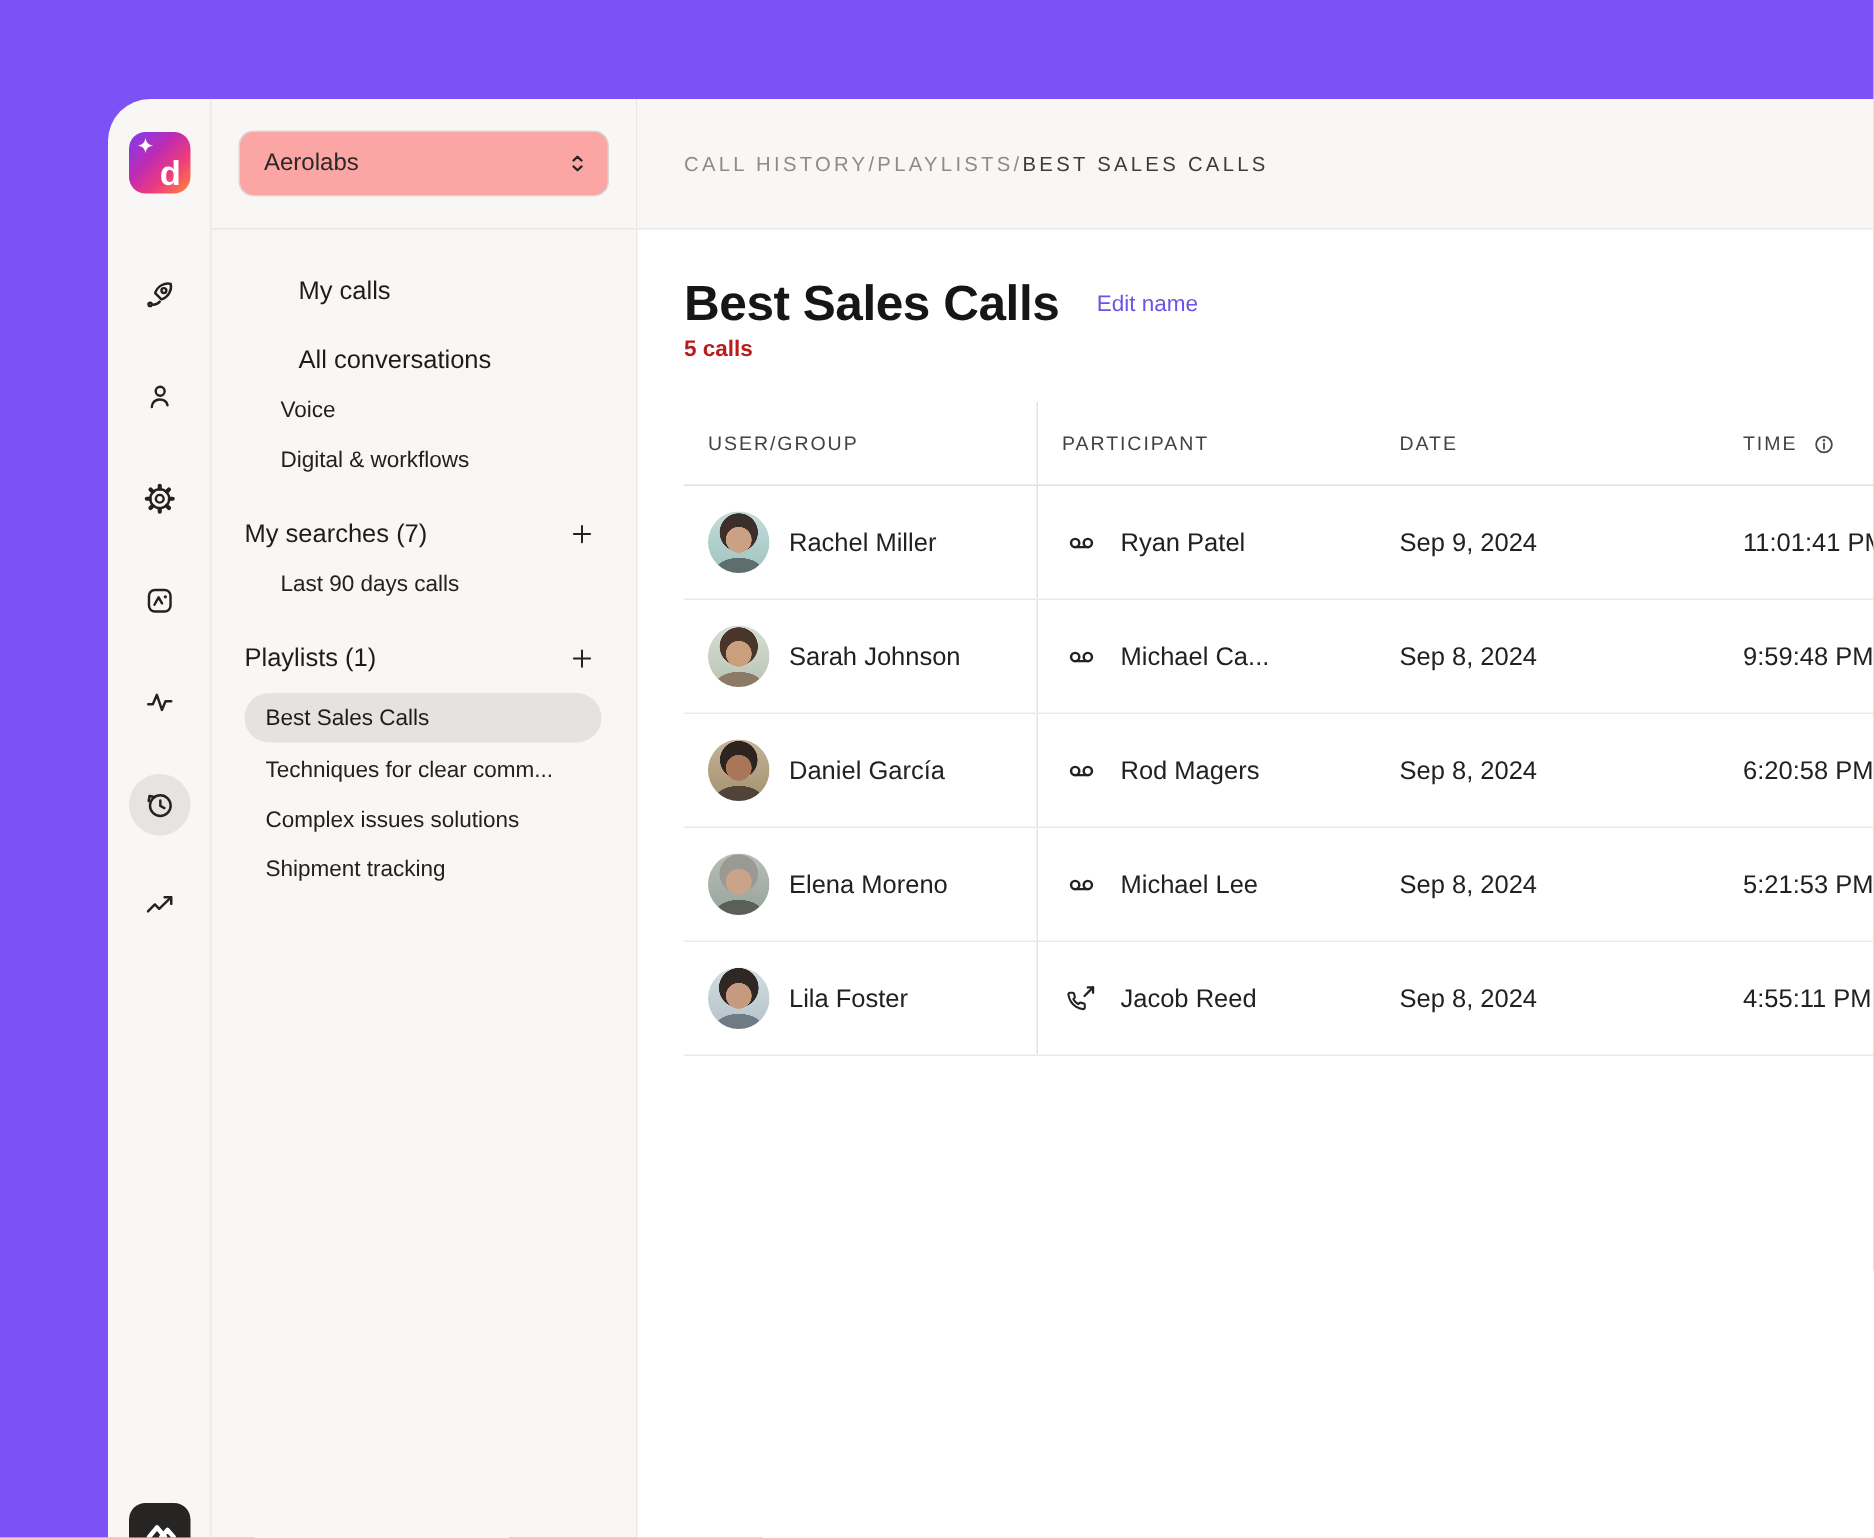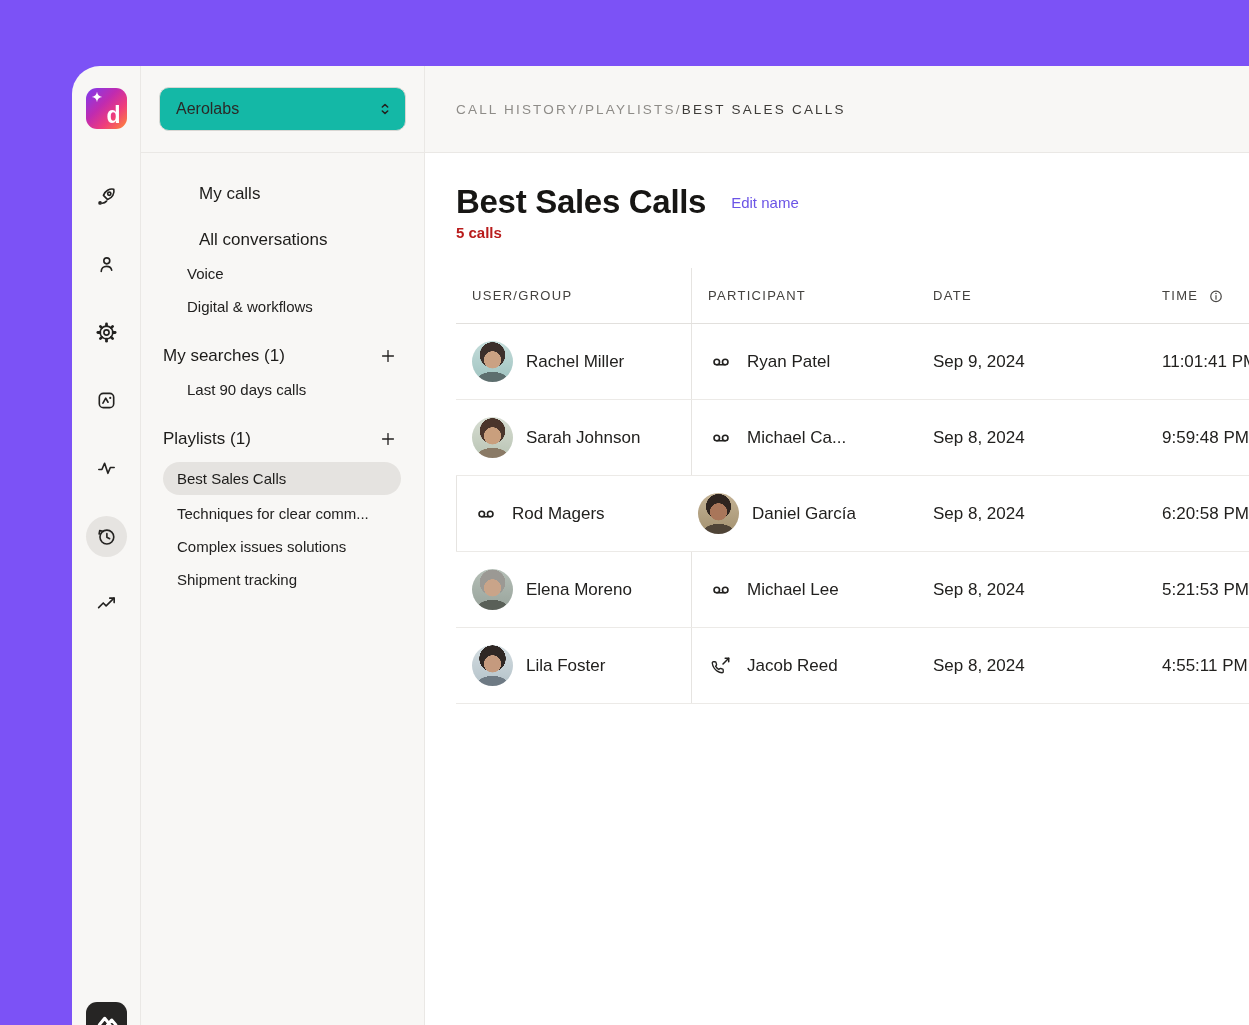--- a/index.html
+++ b/index.html
@@ -21,21 +21,21 @@
               display:flex; align-items:center; justify-content:center; cursor:pointer; padding:0; }
   .rail-btn.selected { background:#E6E4E1; }
   .rail-bottom { position:absolute; bottom:-18px; left:14px; width:41px; height:41px;
                  border-radius:11px; background:#262524; display:flex; justify-content:center; }
   svg.ic { stroke:#232220; stroke-width:1.7; fill:none; stroke-linecap:round; stroke-linejoin:round; }
 
   
   .sidebar { width:284px; flex:none; border-right:1px solid #EAE8E5; display:flex; flex-direction:column; }
   .sidebar-header { height:87px; flex:none; border-bottom:1px solid #EAE8E5;
                     display:flex; align-items:center; padding:0 18px; }
-  .team-select { width:100%; height:44px; border:1px solid #D9D7D3; border-radius:10px; background:#14b8a6;
+  .team-select { width:100%; height:44px; border:1px solid #D9D7D3; border-radius:10px; background:#fca5a5;
                  display:flex; align-items:center; justify-content:space-between;
                  padding:0 10px 0 16px; font-size:16px; color:#2A2927; cursor:pointer;
                  font-family:"Liberation Sans",sans-serif; }
   .sidebar-body { padding:22px 24px 0 22px; font-size:17px; }
   .nav-lvl1 { padding:7px 0; margin-top:12px; cursor:pointer; color:#1D1C1A;margin-left:36px; }
   .nav-lvl1:first-child { margin-top:2px; }
   .nav-lvl2 { font-size:15px; padding:8px 0 8px 24px; cursor:pointer; color:#222120; }
   .nav-row { display:flex; justify-content:space-between; align-items:center; margin-top:16px; padding:7px 0; }
   .nav-row .lbl { cursor:pointer; color:#1D1C1A; }
   .add-btn { border:none; background:transparent; cursor:pointer; display:flex; padding:0 2px; }
@@ -179,21 +179,21 @@
     </div>
 
     <div class="sidebar-body">
       <div class="nav-lvl1">My calls</div>
 
       <div class="nav-lvl1">All conversations</div>
       <div class="nav-lvl2">Voice</div>
       <div class="nav-lvl2">Digital &amp; workflows</div>
 
       <div class="nav-row">
-        <span class="lbl">My searches (1)</span>
+        <span class="lbl">My searches (7)</span>
         <button class="add-btn">
           <svg class="ic" width="20" height="20" viewBox="0 0 24 24" style="stroke-width:1.6">
             <path d="M12 5.5 V18.5"></path>
               <path d="M5.5 12 H18.5"></path>
           </svg>
         </button>
       </div>
       <div class="nav-lvl2">Last 90 days calls</div>
 
       <div class="nav-row">
@@ -273,32 +273,32 @@
                 <circle cx="16.6" cy="12" r="3"></circle>
                 <path d="M7.4 15 H16.6"></path>
             </svg>
             <span>Michael Ca...</span>
           </div>
           <div class="cell c-date">Sep 8, 2024</div>
           <div class="cell c-time">9:59:48 PM</div>
         </div>
 
         <div class="trow">
+          <div class="cell c-user">
+              <span class="avatar av2"></span>
+              <span>Daniel García</span>
+            </div>
           <div class="cell c-part">
             <svg class="ic" width="26" height="22" viewBox="0 0 24 24" style="stroke-width:1.8">
               <circle cx="7.4" cy="12" r="3"></circle>
                 <circle cx="16.6" cy="12" r="3"></circle>
                 <path d="M7.4 15 H16.6"></path>
             </svg>
             <span>Rod Magers</span>
           </div>
-          <div class="cell c-user">
-              <span class="avatar av2"></span>
-              <span>Daniel García</span>
-            </div>
           <div class="cell c-date">Sep 8, 2024</div>
           <div class="cell c-time">6:20:58 PM</div>
         </div>
 
         <div class="trow">
           <div class="cell c-user">
               <span class="avatar av3"></span>
               <span>Elena Moreno</span>
             </div>
           <div class="cell c-part">

